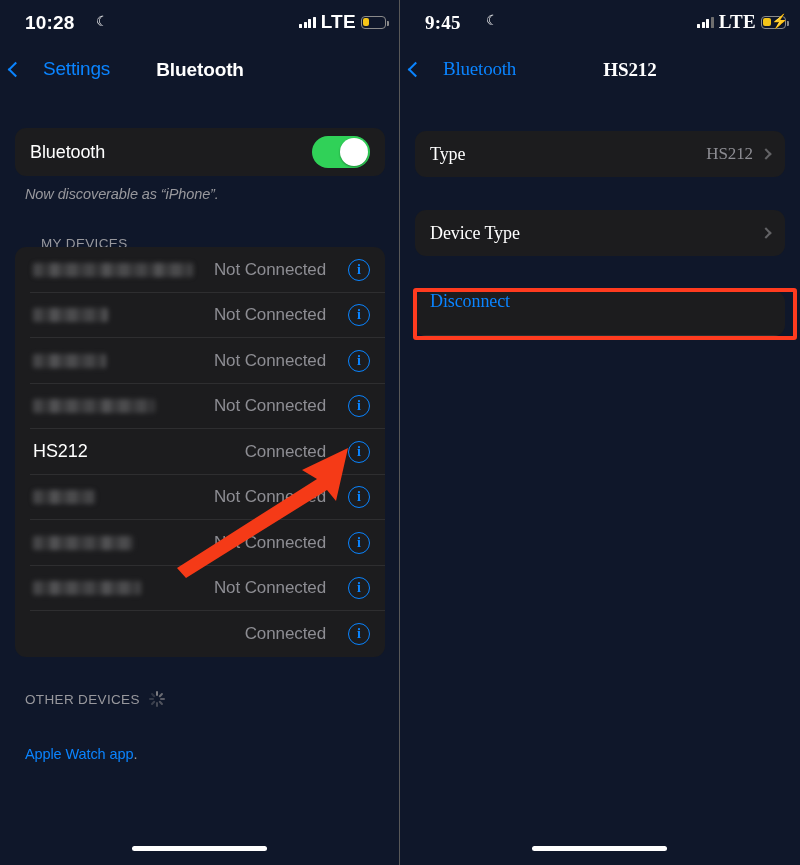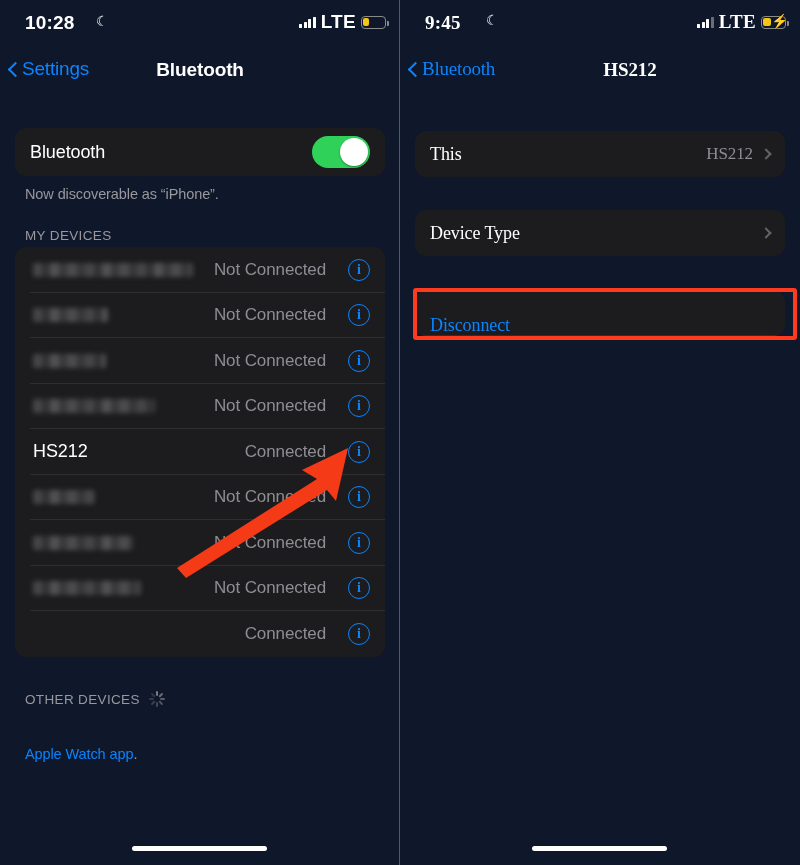--- a/index.html
+++ b/index.html
@@ -136,21 +136,21 @@
     top: 52px; left: 0;
     width: 400px;
     height: 42px;
   }
   .nav-back {
     position: absolute;
     left: 10px;
     top: 6px;
     display: flex;
     align-items: center;
-    gap: 1px;
+    gap: 22px;
     cursor: pointer;
   }
   .chev-left {
     width: 11px;
     height: 11px;
     border-left: 2.6px solid #0a84ff;
     border-bottom: 2.6px solid #0a84ff;
     transform: rotate(45deg);
     margin-top: 0px;
   }
@@ -329,21 +329,21 @@
         #505052 34px, #505052 44px,
         #39393b 44px, #39393b 52px);
     filter: blur(2.6px);
     opacity: 0.92;
   }
 
   
   .action-row {
     position: relative;
     display: flex;
-    align-items: flex-end;
+    align-items: flex-start;
     height: 45px;
     padding: 0 15px;
     cursor: pointer;
   }
   .action-label {
     font-size: 18px;
     color: #0a84ff;
     letter-spacing: -0.1px;
   }
 
@@ -409,23 +409,23 @@
 
     <div class="card" style="top:128px;">
       <div class="row" style="height:48px;">
         <span class="row-label">Bluetooth</span>
         <span class="toggle">
           <span class="toggle-knob"></span>
         </span>
       </div>
     </div>
 
-    <div class="footnote" style="top:186px;">Now discoverable as “iPhone”.</div>
-
-    <div class="section-header" style="top:228px;">
+    <div class="footnote" style="top:186px;font-style:italic;">Now discoverable as “iPhone”.</div>
+
+    <div class="section-header" style="top:236px;margin-left:16px;">
       <span>MY DEVICES</span>
     </div>
 
     <div class="card" style="top:247px;">
 
       <div class="device-row">
         <span class="redacted" style="width:160px"></span>
         <span class="device-status">Not Connected</span>
         <span class="info-icon">i</span>
         <span class="row-sep"></span>
@@ -538,21 +538,21 @@
     <div class="nav-bar">
       <div class="nav-back">
         <span class="chev-left"></span>
         <span class="nav-back-label">Bluetooth</span>
       </div>
       <div class="nav-title" style="padding-left:60px;">HS212</div>
     </div>
 
     <div class="card" style="top:131px;">
       <div class="row">
-        <span class="row-label">This</span>
+        <span class="row-label">Type</span>
         <span class="row-value">HS212</span>
         <span class="chev-right"></span>
       </div>
     </div>
 
     <div class="card" style="top:210px;">
       <div class="row">
         <span class="row-label">Device Type</span>
         <span class="chev-right" style="margin-left:auto"></span>
       </div>

